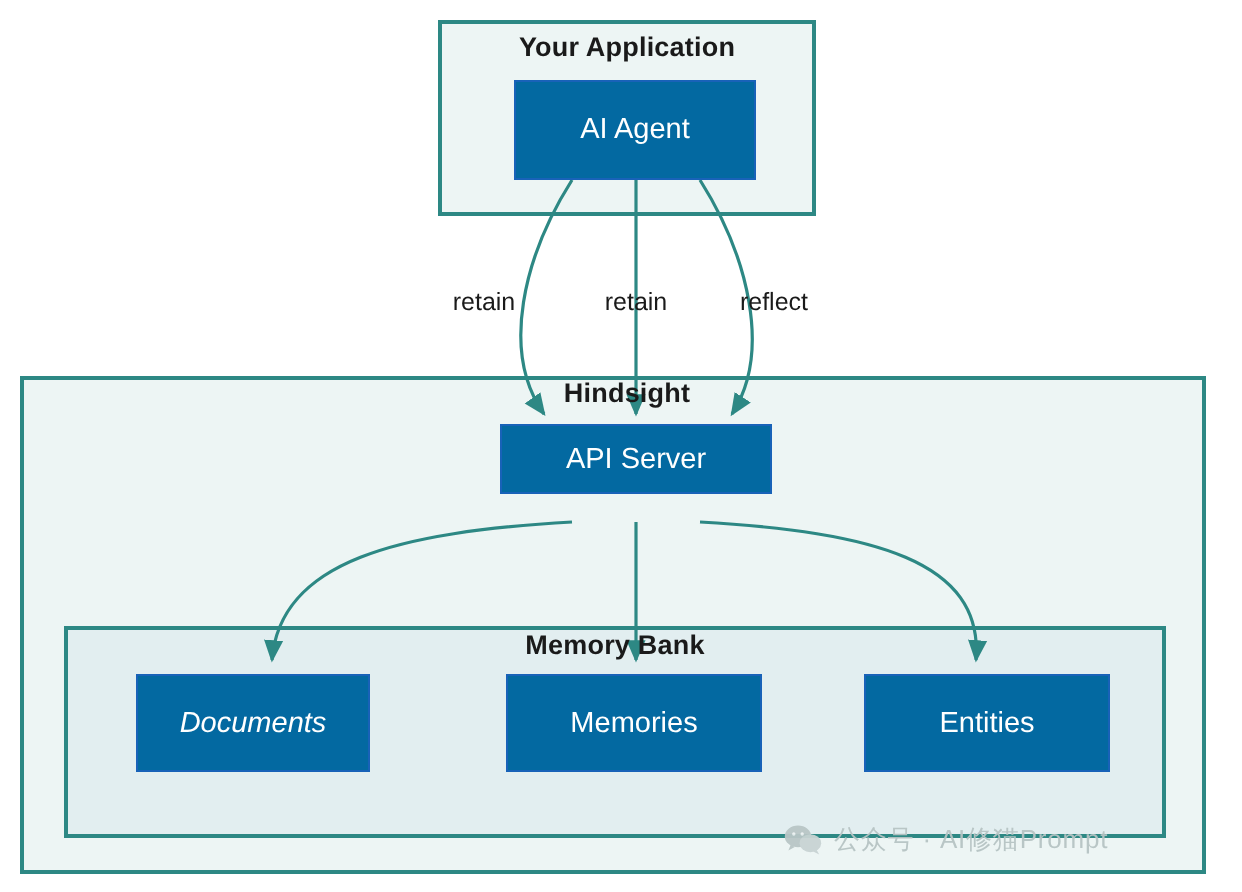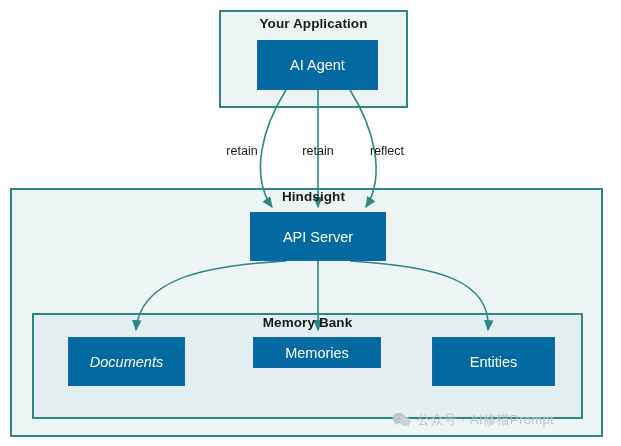--- a/index.html
+++ b/index.html
@@ -70,23 +70,23 @@
     background: #0369a1;
     border: 1px solid #1862b8;
     display: flex;
     align-items: center;
     justify-content: center;
     color: #ffffff;
     font-size: 14.5px;
     white-space: nowrap;
   }
   #ai-agent-node   { left: 257px; top: 40px;  width: 121px; height: 50px; }
-  #api-server-node { left: 250px; top: 212px; width: 136px; height: 49px; }
+  #api-server-node { left: 250px; top: 212px; width: 136px; height: 35px; }
   #documents-node  { left: 68px;  top: 337px; width: 117px; height: 49px; font-style: italic; }
-  #memories-node   { left: 253px; top: 337px; width: 128px; height: 31px; }
+  #memories-node   { left: 253px; top: 337px; width: 128px; height: 49px; }
   #entities-node   { left: 432px; top: 337px; width: 123px; height: 49px; }
 
   
   .edge-label {
     position: absolute;
     font-size: 12.5px;
     color: #1a1a1a;
     white-space: nowrap;
     text-align: center;
   }

